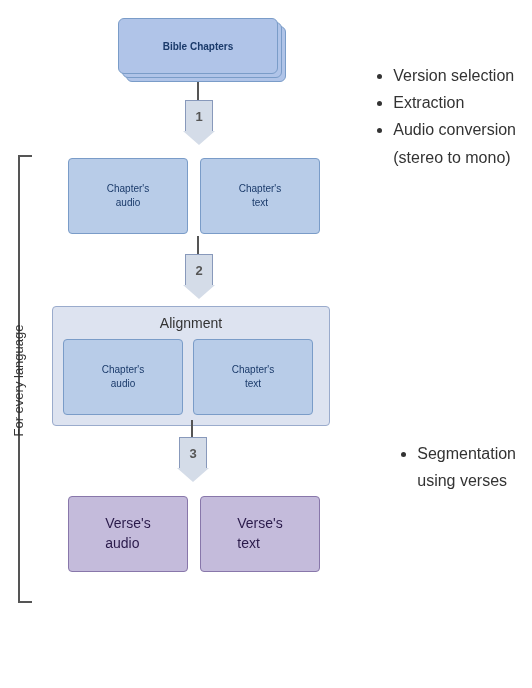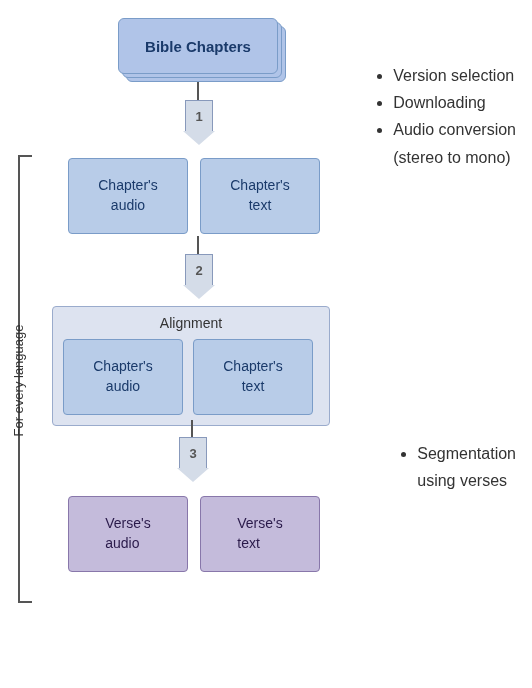--- a/index.html
+++ b/index.html
@@ -59,21 +59,21 @@
       background: #b0c4e8;
       border: 1.5px solid #7a9cc8;
       border-radius: 6px;
       width: 160px;
       height: 56px;
     }
     .stacked-card:nth-child(1) { top: 8px; left: 8px; }
     .stacked-card:nth-child(2) { top: 4px; left: 4px; }
     .stacked-card:nth-child(3) { top: 0px; left: 0px; display: flex; align-items: center; justify-content: center; }
     .bible-chapters-label {
-      font-size: 15px;
+      font-size: 10px;
       font-weight: bold;
       color: #1a3a6a;
       text-align: center;
     }
 
     
     .bullets {
       position: absolute;
       right: 20px;
     }
@@ -136,21 +136,21 @@
     .blue-box {
       background: #b8cce8;
       border: 1.5px solid #7a9cc8;
       border-radius: 4px;
       width: 120px;
       height: 76px;
       display: flex;
       align-items: center;
       justify-content: center;
       text-align: center;
-      font-size: 14px;
+      font-size: 10px;
       color: #1a3a6a;
       font-weight: 500;
       line-height: 1.4;
     }
 
     
     .alignment-container {
       position: absolute;
       background: #dde3f0;
       border: 1.5px solid #9aabcc;
@@ -205,21 +205,21 @@
     <div class="stacked-card"></div>
     <div class="stacked-card"></div>
     <div class="stacked-card">
       <span class="bible-chapters-label">Bible Chapters</span>
     </div>
   </div>
 
   <div class="bullets" style="top: 62px; right: 16px;">
     <ul>
       <li>Version selection</li>
-      <li>Downloading</li>
+      <li>Extraction</li>
       <li>Audio conversion<br>(stereo to mono)</li>
     </ul>
   </div>
 
   <div class="connector" style="left: 197px; top: 82px; width: 2px; height: 22px;"></div>
 
   <div class="arrow-box" style="left: 183px; top: 100px;">
     <div class="arrow-body">
       <span>1</span>
     </div>

